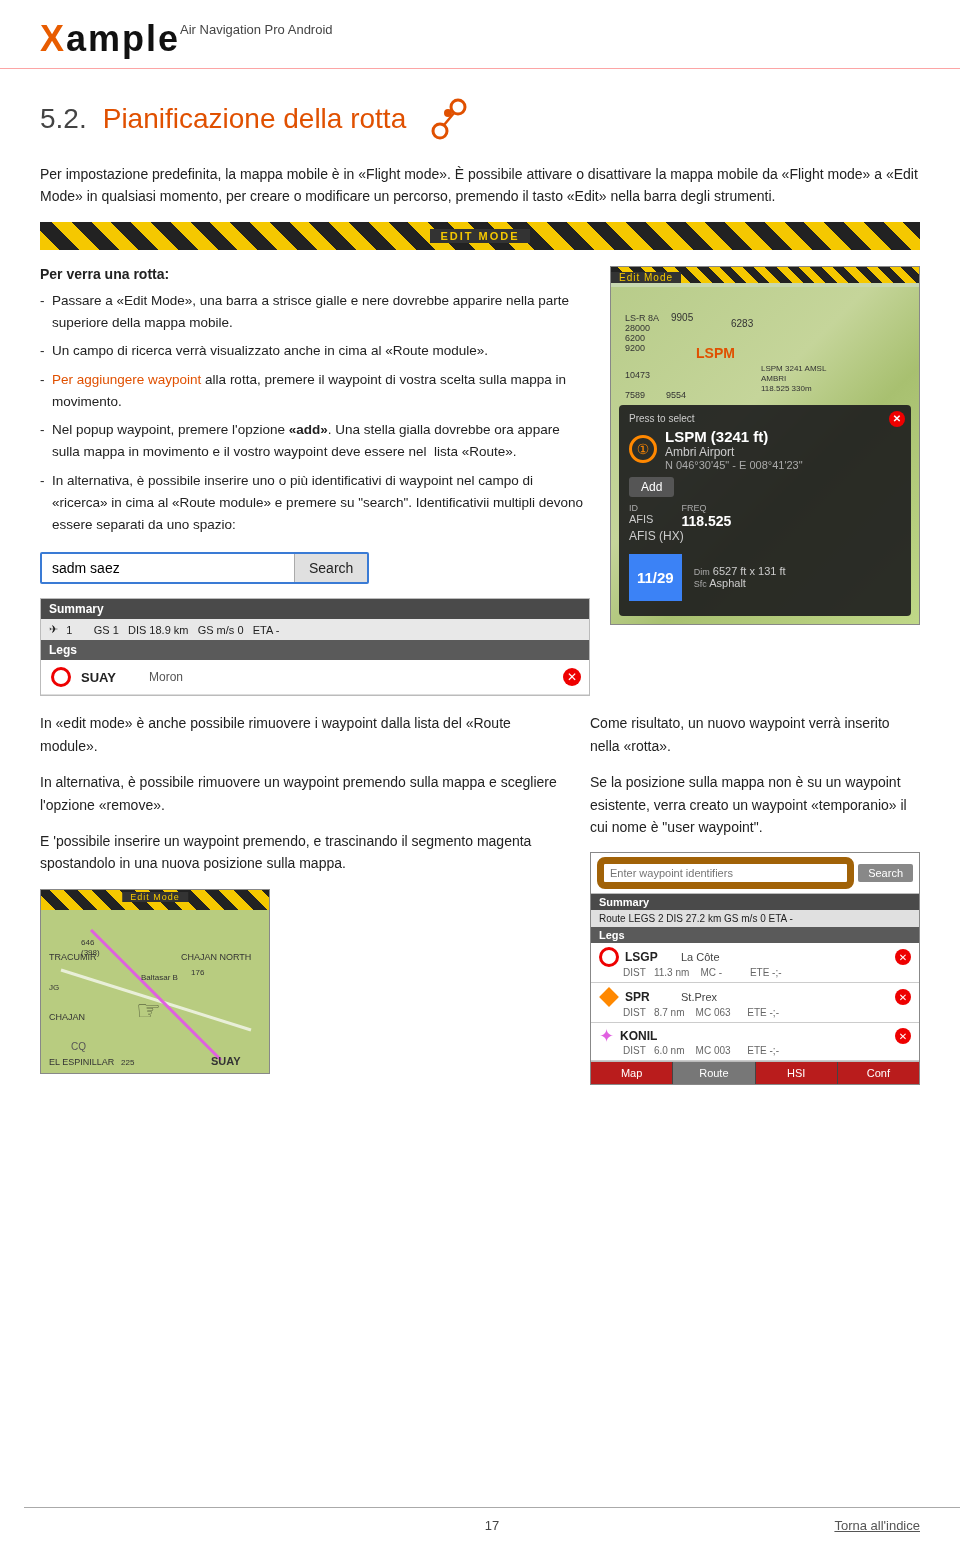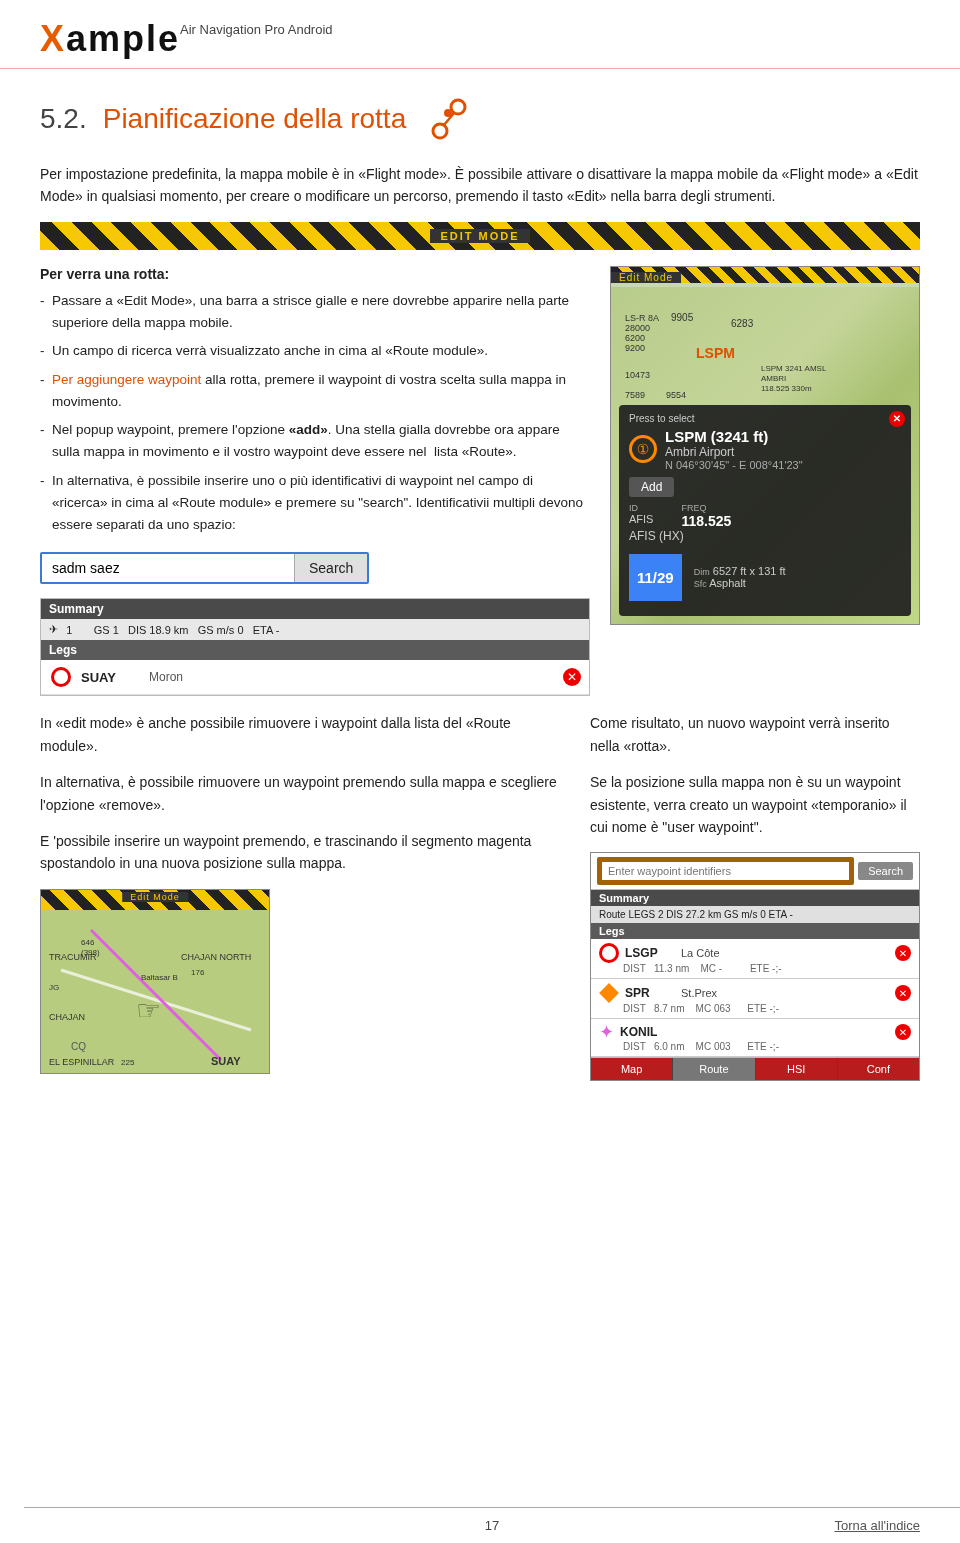--- a/index.html
+++ b/index.html
@@ -359,22 +359,22 @@
     .rm-search-bar {
       display: flex;
       align-items: center;
       background: #fff;
       border-bottom: 1px solid #bbb;
       padding: 4px 6px;
       gap: 4px;
     }
     .rm-search-input {
       flex: 1;
-      border: 5px solid #a16207;
-      border-radius: 2px;
+      border: 7px solid #a16207;
+      border-radius: 8px;
       padding: 3px 6px;
       font-size: 11px;
       color: #777;
     }
     .rm-search-btn {
       background: #888;
       color: #fff;
       border: none;
       padding: 3px 10px;
       border-radius: 2px;

